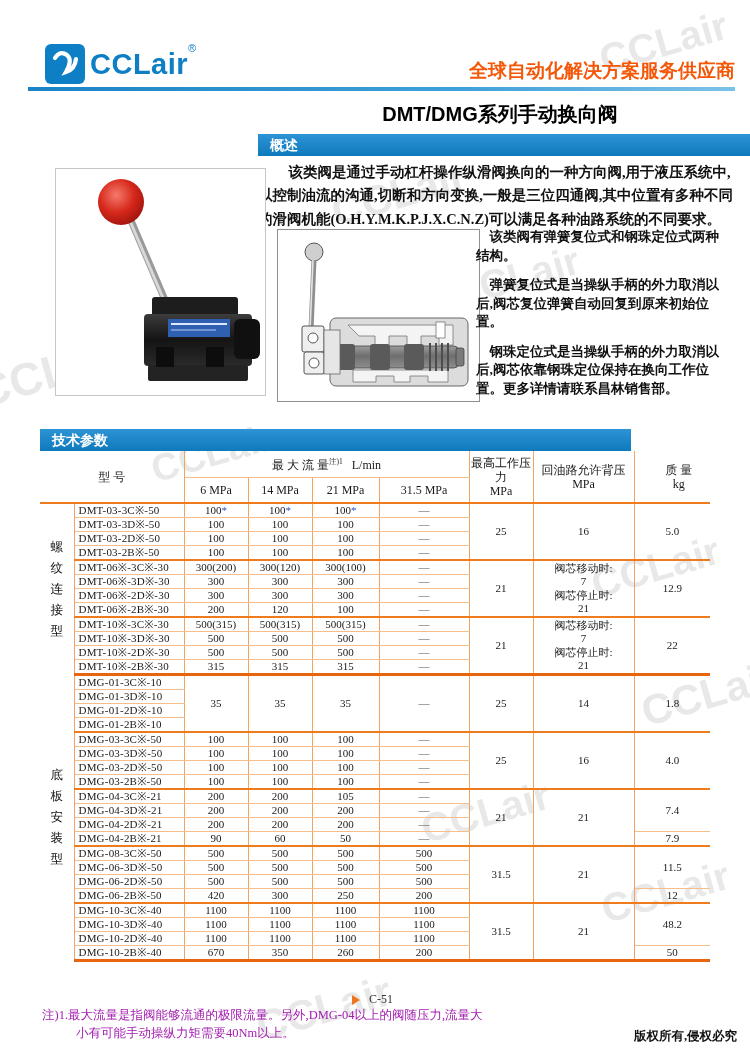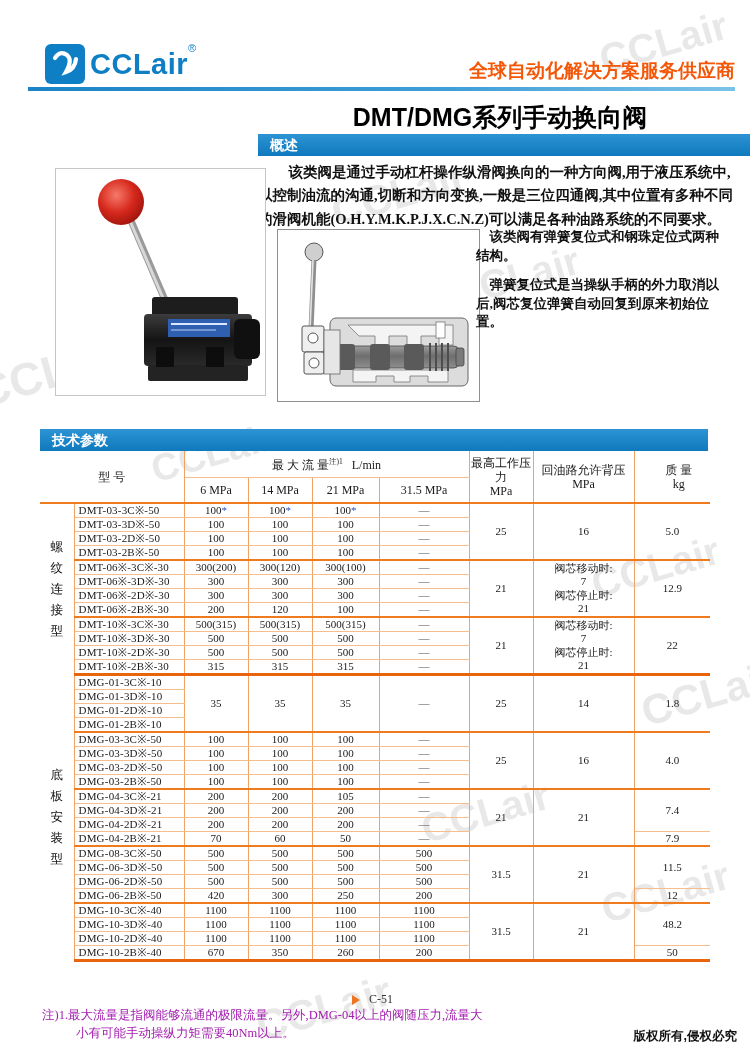--- a/index.html
+++ b/index.html
@@ -5,26 +5,26 @@
   html,body{margin:0;padding:0;background:#e8e8e8;}
   .page, .page *{box-sizing:border-box;font-family:"Liberation Serif","DejaVu Serif",serif;}
   .page{position:relative;width:750px;height:1061px;background:#ffffff;margin:0 auto;overflow:hidden;}
 
   
   .logo{position:absolute;left:45px;top:44px;display:flex;align-items:flex-start;}
   .logo-text{font-family:"Liberation Sans","DejaVu Sans",sans-serif;font-weight:bold;font-size:29px;color:#0e7fc4;letter-spacing:0.5px;line-height:40px;margin-left:5px;}
   .logo-reg{font-family:"Liberation Sans",sans-serif;font-size:11px;color:#0e7fc4;margin-top:-2px;}
   .tagline{position:absolute;right:15px;top:58px;font-family:"Liberation Sans","DejaVu Sans",sans-serif;font-weight:bold;font-size:19px;color:#f45708;}
   .header-rule{position:absolute;left:28px;top:87px;width:707px;height:4px;background:linear-gradient(90deg,#1a84c6,#3f9fd8 60%,#7cc2e8);}
-  .doc-title{position:absolute;left:260px;top:101px;width:480px;text-align:center;font-family:"Liberation Sans","DejaVu Sans",sans-serif;font-weight:bold;font-size:25px;color:#000;}
+  .doc-title{position:absolute;left:260px;top:101px;width:480px;text-align:center;font-family:"Liberation Sans","DejaVu Sans",sans-serif;font-weight:bold;font-size:20px;color:#000;}
 
   
   .sec-bar{position:absolute;height:22px;background:linear-gradient(180deg,#2d94d4,#0e79bd);color:#fff;font-family:"Liberation Sans",sans-serif;font-weight:bold;font-size:14px;line-height:22px;padding-left:12px;}
   .ov-bar{left:258px;top:134px;width:530px;}
-  .tech-bar{left:40px;top:429px;width:668px;}
+  .tech-bar{left:40px;top:429px;width:591px;}
 
   
   .para1{position:absolute;left:258px;top:161px;width:482px;font-size:14.5px;line-height:23.4px;font-weight:bold;color:#111;text-indent:2.1em;}
   .photo-box{position:absolute;left:55px;top:168px;width:211px;height:228px;border:1px solid #c6c6c6;background:#fff;}
   .draw-box{position:absolute;left:277px;top:229px;width:203px;height:173px;border:1px solid #8f8f8f;background:#fff;}
   .right-col{position:absolute;left:476px;top:228px;width:248px;font-size:13.5px;line-height:18.5px;font-weight:bold;color:#111;}
   .right-col p{margin:0 0 11px 0;text-indent:1em;}
 
   
   .tbl-wrap{position:absolute;left:40px;top:451px;width:670px;}
@@ -40,21 +40,21 @@
   table.spec .bp-lines{font-size:11px;line-height:13.5px;}
   table.spec .dash{color:#555;}
   .star{color:#2753c2;}
   .h-weight{text-align:center;padding-left:13px !important;}
   sup.note{font-size:7.5px;vertical-align:super;letter-spacing:0;}
 
   
   .footnote{position:absolute;left:42px;top:1007px;width:540px;font-size:12.5px;line-height:17.5px;color:#a21caf;}
   .footer-page{position:absolute;left:352px;top:992px;font-family:"Liberation Sans",sans-serif;font-size:12px;color:#333;display:flex;align-items:center;}
   .tri{width:0;height:0;border-left:8px solid #ef7420;border-top:5px solid transparent;border-bottom:5px solid transparent;margin-right:9px;}
-  .footer-copy{position:absolute;right:13px;top:1028px;font-family:Liberation Sans, sans-serif;font-weight:bold;font-size:12.5px;color:#111;margin-left:28px;}
+  .footer-copy{position:absolute;right:13px;top:1028px;font-family:Liberation Serif, serif;font-weight:bold;font-size:12.5px;color:#111;margin-left:28px;}
 
   
   .wm{position:absolute;font-family:"Liberation Sans",sans-serif;font-weight:bold;color:#9a9a9a;opacity:0.22;transform:rotate(-16deg);pointer-events:none;white-space:nowrap;}
 </style>
 </head>
 <body>
 
 <div class="page">
 
   <span class="wm" style="left:598px;top:20px;font-size:40px;">CCLair</span>
@@ -156,20 +156,21 @@
       <circle cx="35" cy="108" r="5" fill="#fff" stroke="#555" stroke-width="1"></circle>
       <rect x="26" y="122" width="20" height="22" rx="2" fill="#efefef" stroke="#555" stroke-width="1"></rect>
       <circle cx="36" cy="133" r="5" fill="#fff" stroke="#555" stroke-width="1"></circle>
       <rect x="46" y="100" width="16" height="44" fill="#e6e6e6" stroke="#666" stroke-width="0.8"></rect>
     </svg>
   </div>
 
   <div class="right-col">
     <p>该类阀有弹簧复位式和钢珠定位式两种结构。</p>
     <p>弹簧复位式是当操纵手柄的外力取消以后,阀芯复位弹簧自动回复到原来初始位置。</p>
+    <p>钢珠定位式是当操纵手柄的外力取消以后,阀芯依靠钢珠定位保持在换向工作位置。更多详情请联系昌林销售部。</p>
   </div>
 
   <div class="sec-bar tech-bar">技术参数</div>
   <div class="tbl-wrap">
     <table class="spec" id="spec-table">
         <colgroup>
           <col style="width:34px">
           <col style="width:110px">
           <col style="width:64px">
           <col style="width:64px">
@@ -359,21 +360,21 @@
           </tr>
           <tr>
             <td class="model-cell">DMG-04-2D※-21</td>
             <td class="">200</td>
             <td class="">200</td>
             <td class="">200</td>
             <td class=""><span class="dash">—</span></td>
           </tr>
           <tr>
             <td class="model-cell b2">DMG-04-2B※-21</td>
-            <td class="b2">70</td>
+            <td class="b2">90</td>
             <td class="b2">60</td>
             <td class="b2">50</td>
             <td class="b2"><span class="dash">—</span></td>
             <td rowspan="1" class="lastc b2">7.9</td>
           </tr>
           <tr>
             <td class="model-cell">DMG-08-3C※-50</td>
             <td class="">500</td>
             <td class="">500</td>
             <td class="">500</td>

